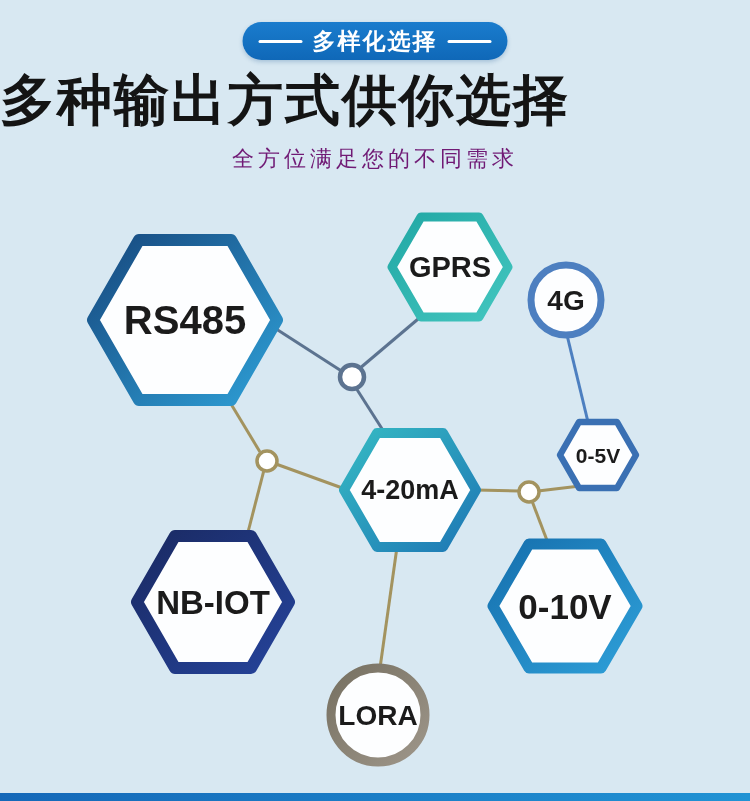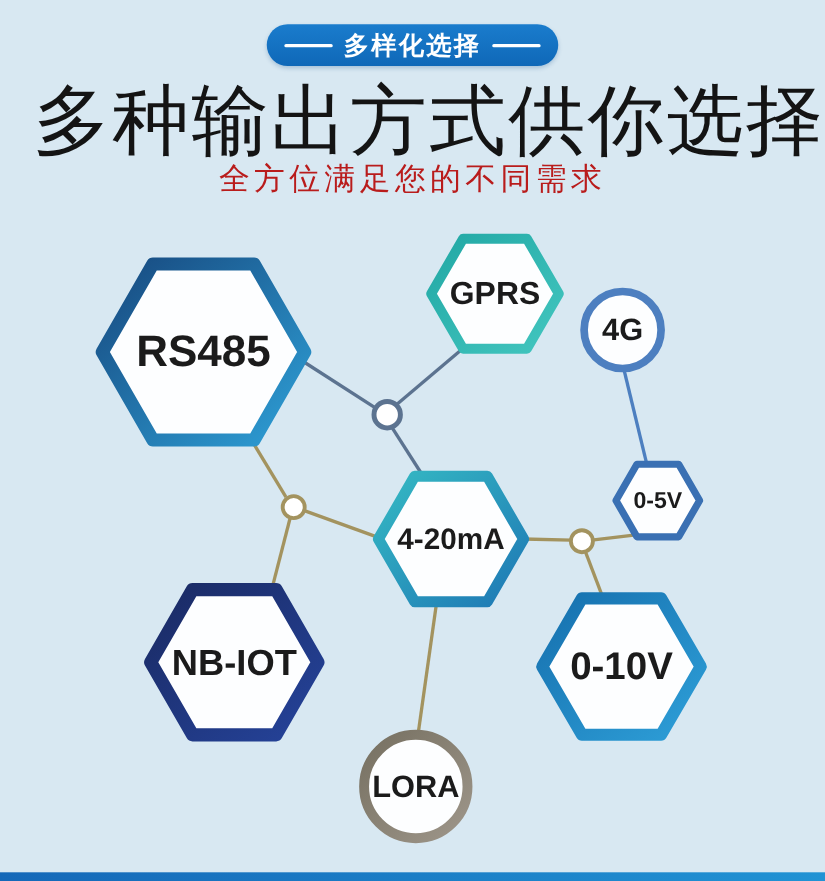--- a/index.html
+++ b/index.html
@@ -17,28 +17,28 @@
     background:linear-gradient(180deg,#1a7ccd,#0f68b8);
     border-radius:19px;
     display:flex; align-items:center; gap:10px;
     box-shadow:0 2px 4px rgba(20,80,140,.25);
     justify-content:center;
   }
   .badge-line { display:inline-block; width:44px; height:3px; background:#ffffff; border-radius:2px; }
   .badge-text { color:#ffffff; font-size:23px; font-weight:700; letter-spacing:2px; white-space:nowrap; }
   .title {
     position:absolute; top:64px; left:0; width:100%;
-    text-align:right;
-    font-size:70px; font-weight:400; color:#141414;
+    text-align:left;
+    font-size:55px; font-weight:700; color:#141414;
     letter-spacing:2px;
   }
   .subtitle {
     position:absolute; top:144px; left:0; width:100%;
     text-align:center;
-    font-size:28px; font-weight:500; color:#b91c1c;
+    font-size:22px; font-weight:500; color:#701a75;
     letter-spacing:4px;
   }
   
   .diagram-svg { position:absolute; top:0; left:0; }
   .node-label {
     font-family:"Liberation Sans", sans-serif;
     font-weight:600;
     fill:#1b1b1b;
     text-anchor:middle;
     dominant-baseline:central;

